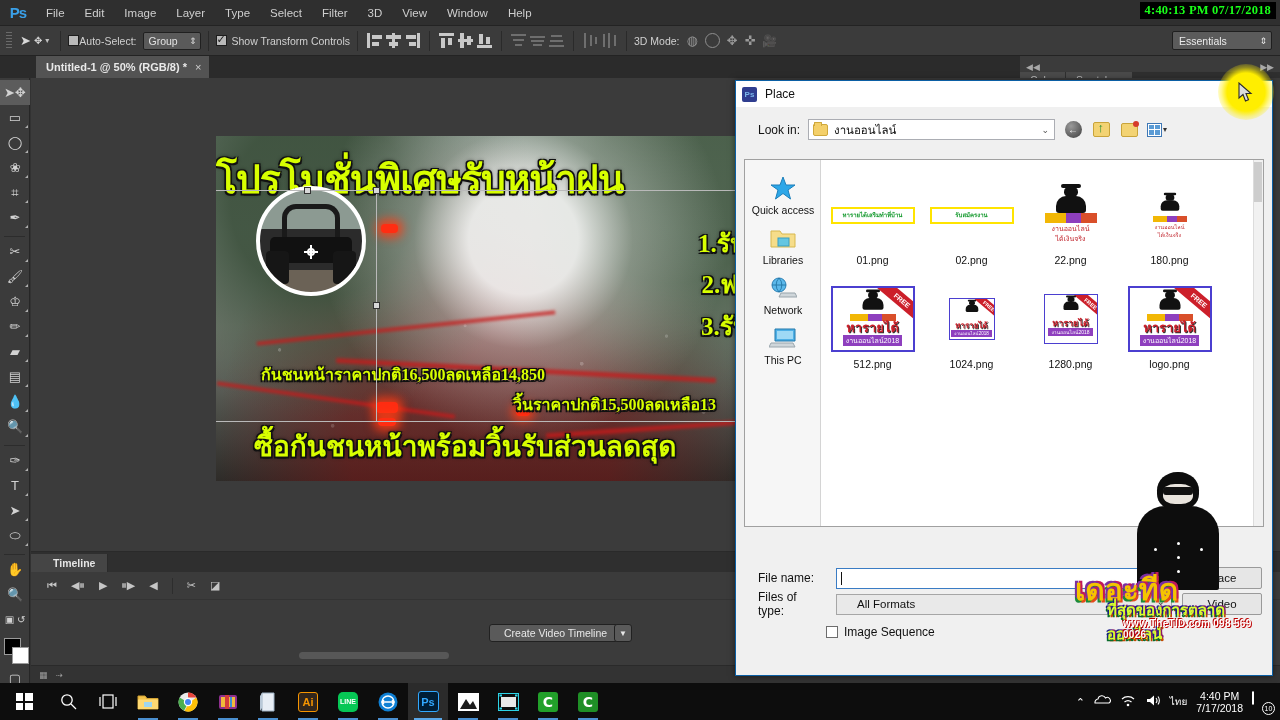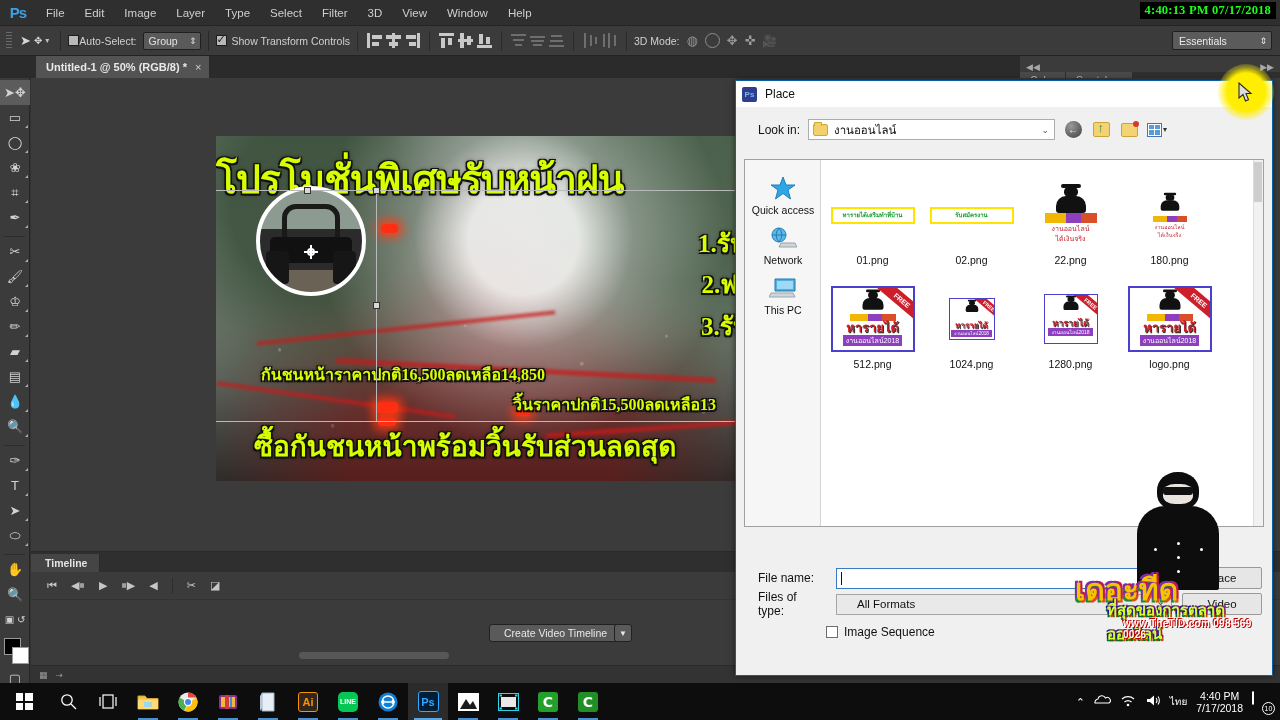--- a/index.html
+++ b/index.html
@@ -122,21 +122,21 @@
   .sb-zoom { width:52px; text-align:center; border-right:1px solid #2b2b2b; line-height:20px; }
   .sb-ico { width:26px; text-align:center; border-right:1px solid #2b2b2b; line-height:20px; }
   .sb-doc { width:180px; text-align:center; border-right:1px solid #2b2b2b; line-height:20px; }
   .sb-arrow { width:20px; text-align:center; line-height:20px; }
 
   
   .timeline { position:absolute; left:31px; bottom:0; right:0; height:132px; background:#3b3b3b;
     border-top:1px solid #2a2a2a; }
   .tl-tabs { height:20px; background:#2f2f2f; display:flex; align-items:flex-end; }
   .tl-tab { background:#454545; color:#e4e4e4; font-size:10.5px; font-weight:bold;
-    padding:3px 12px 3px 14px; border-right:1px solid #2a2a2a; }
+    padding:3px 12px 3px 22px; border-right:1px solid #2a2a2a; }
   .tl-controls { height:28px; display:flex; align-items:center; gap:14px; padding-left:16px;
     color:#c6c6c6; font-size:11px; border-bottom:1px solid #333; }
   .tl-sep2 { width:1px; height:16px; background:#2d2d2d; }
   .cvt-btn { position:absolute; left:458px; top:72px; height:18px; background:#5a5a5a;
     border:1px solid #212121; border-radius:3px; color:#e8e8e8; font-size:10.5px;
     display:flex; align-items:center; padding:0 14px; }
   .cvt-drop { position:absolute; left:583px; top:72px; width:18px; height:18px; background:#5a5a5a;
     border:1px solid #212121; border-radius:3px; color:#e8e8e8; font-size:8px;
     display:flex; align-items:center; justify-content:center; }
   .tl-bottom { position:absolute; left:0; bottom:0; width:100%; height:18px; background:#333;
@@ -583,20 +583,29 @@
             <div class="pl-ico">
               <svg width="26" height="24" viewBox="0 0 26 24">
                   <path d="M13 1 L16 9 L25 9 L18 14 L20.5 23 L13 17.5 L5.5 23 L8 14 L1 9 L10 9 Z" fill="#2da7e8" stroke="#1c7fba"></path>
                 </svg>
             </div>
             <div class="lbl">Quick access</div>
           </div>
           <div class="place">
             <div class="pl-ico">
               <svg width="28" height="22" viewBox="0 0 28 22">
+                  <path d="M2 4 h9 l2 3 h13 v13 H2 Z" fill="#f6dd8a" stroke="#d7b84f"></path>
+                  <rect x="9" y="11" width="11" height="8" fill="#64c6e2" stroke="#3a9ec0"></rect>
+                </svg>
+            </div>
+            <div class="lbl">Libraries</div>
+          </div>
+          <div class="place">
+            <div class="pl-ico">
+              <svg width="28" height="22" viewBox="0 0 28 22">
                   <circle cx="10" cy="8" r="7" fill="#5bb8ea" stroke="#2a7fb4"></circle>
                   <path d="M3 8 h14 M10 1 a10 10 0 0 1 0 14 a10 10 0 0 1 0 -14" fill="none" stroke="#1d6e9e" stroke-width=".8"></path>
                   <path d="M12 16 h14 l2 4 H10 Z" fill="#cfd6da" stroke="#98a4ab"></path>
                 </svg>
             </div>
             <div class="lbl">Network</div>
           </div>
           <div class="place">
             <div class="pl-ico">
               <svg width="28" height="22" viewBox="0 0 28 22">

